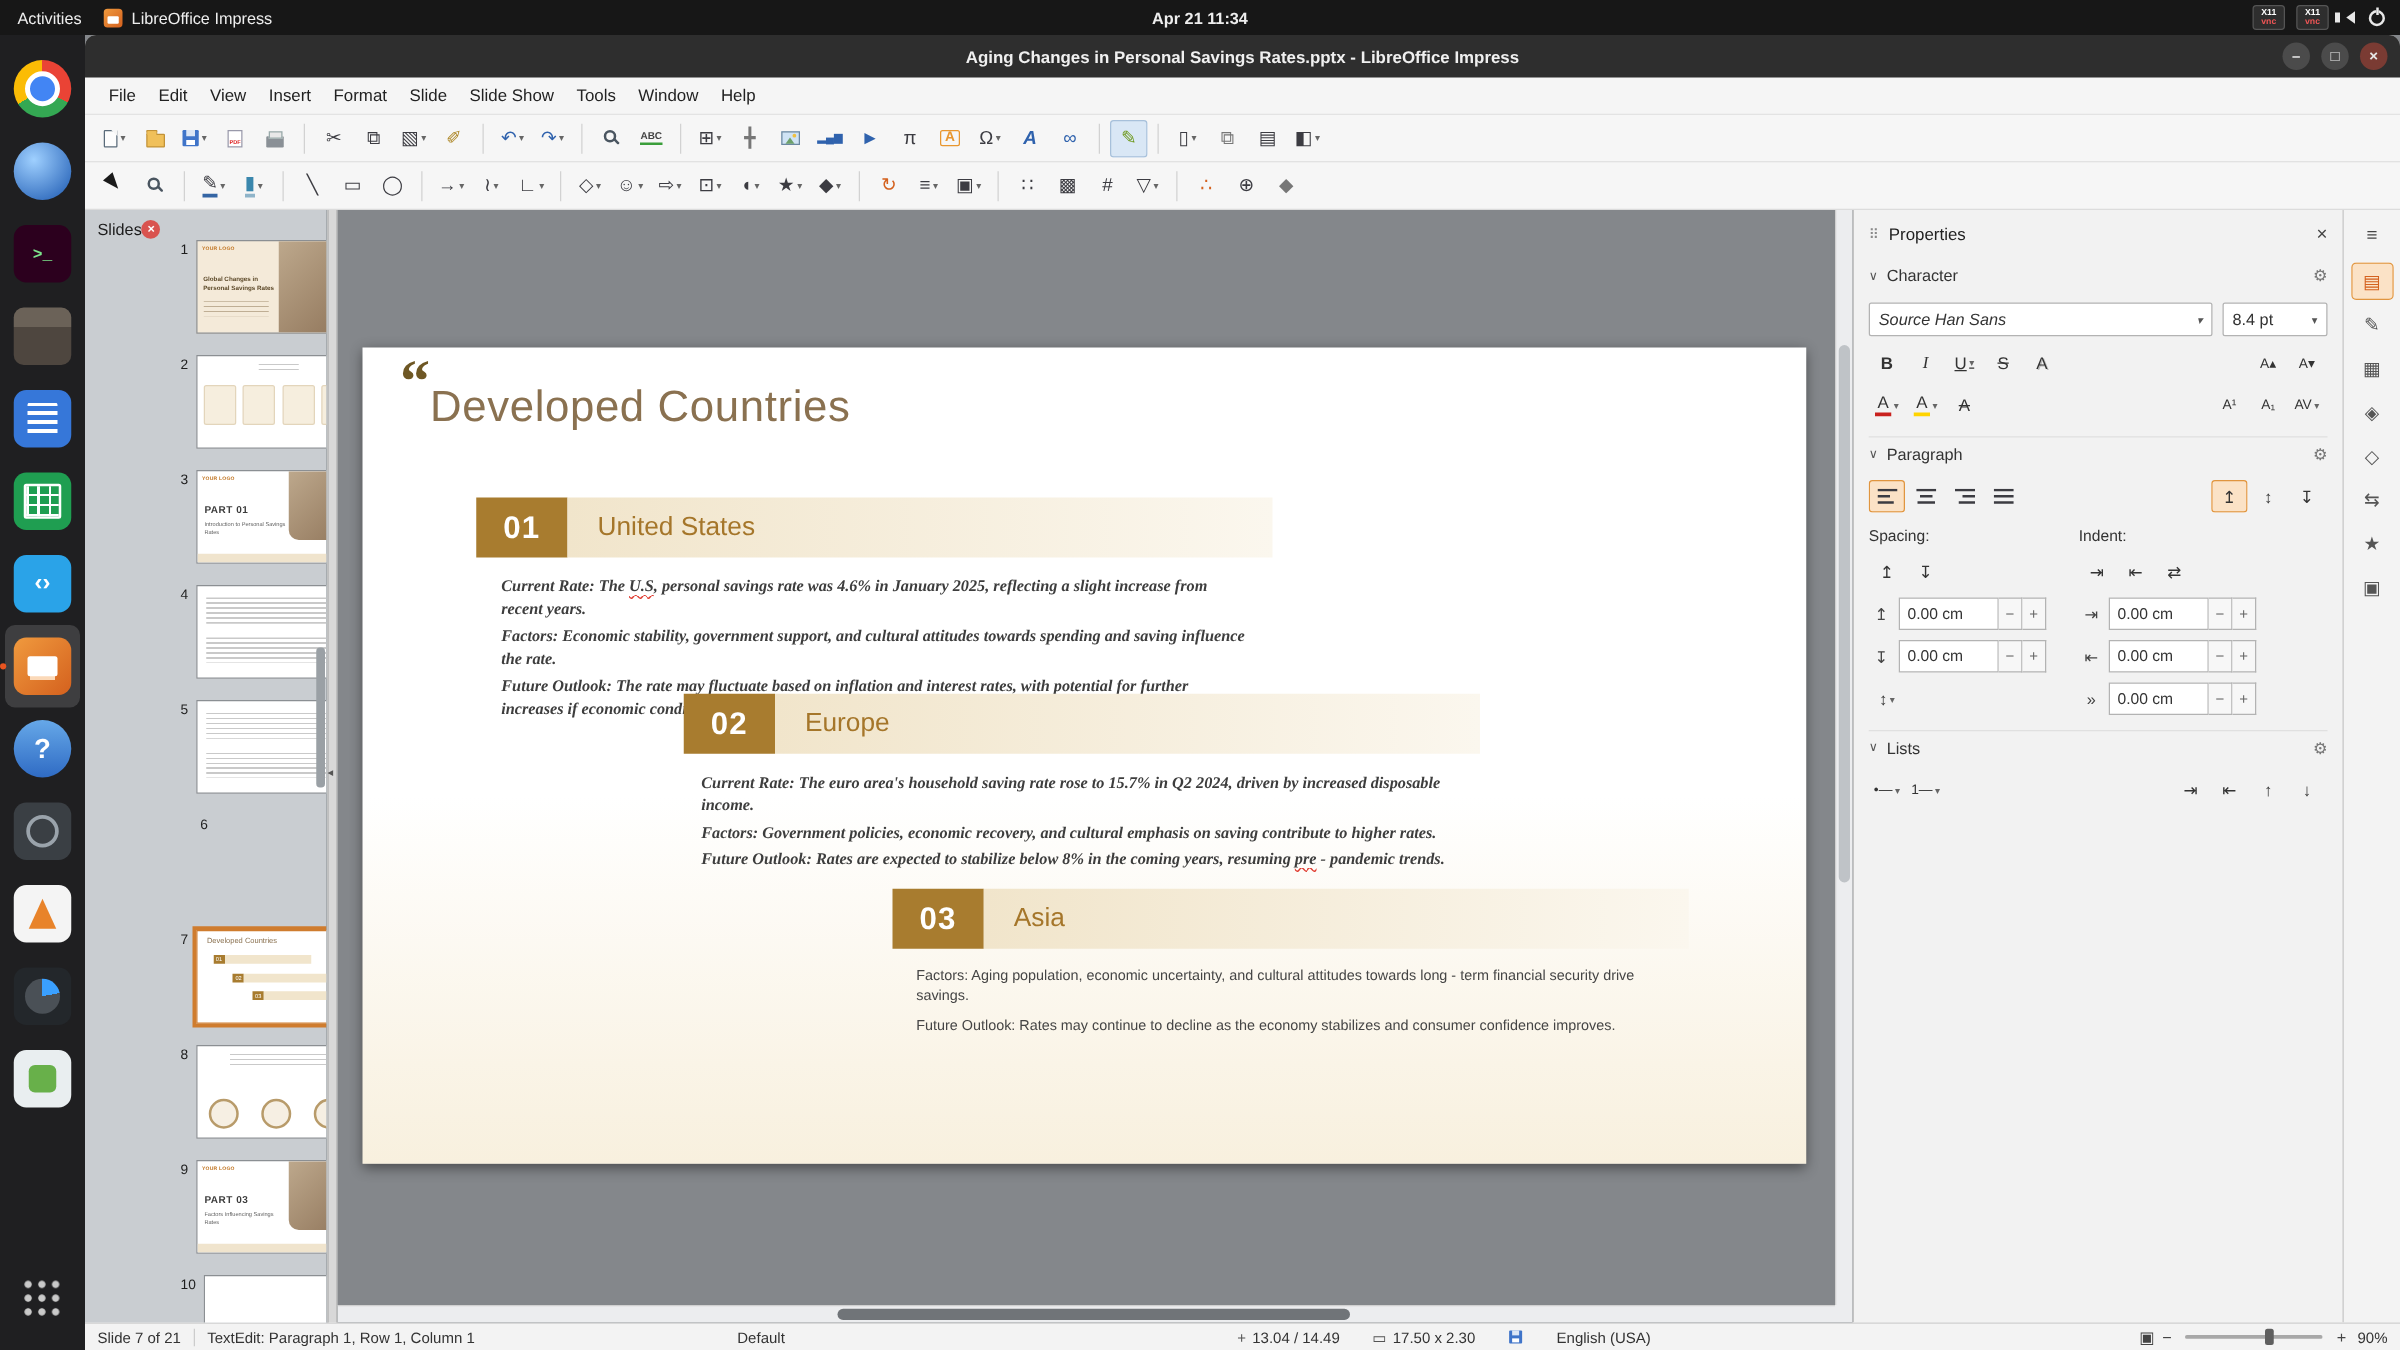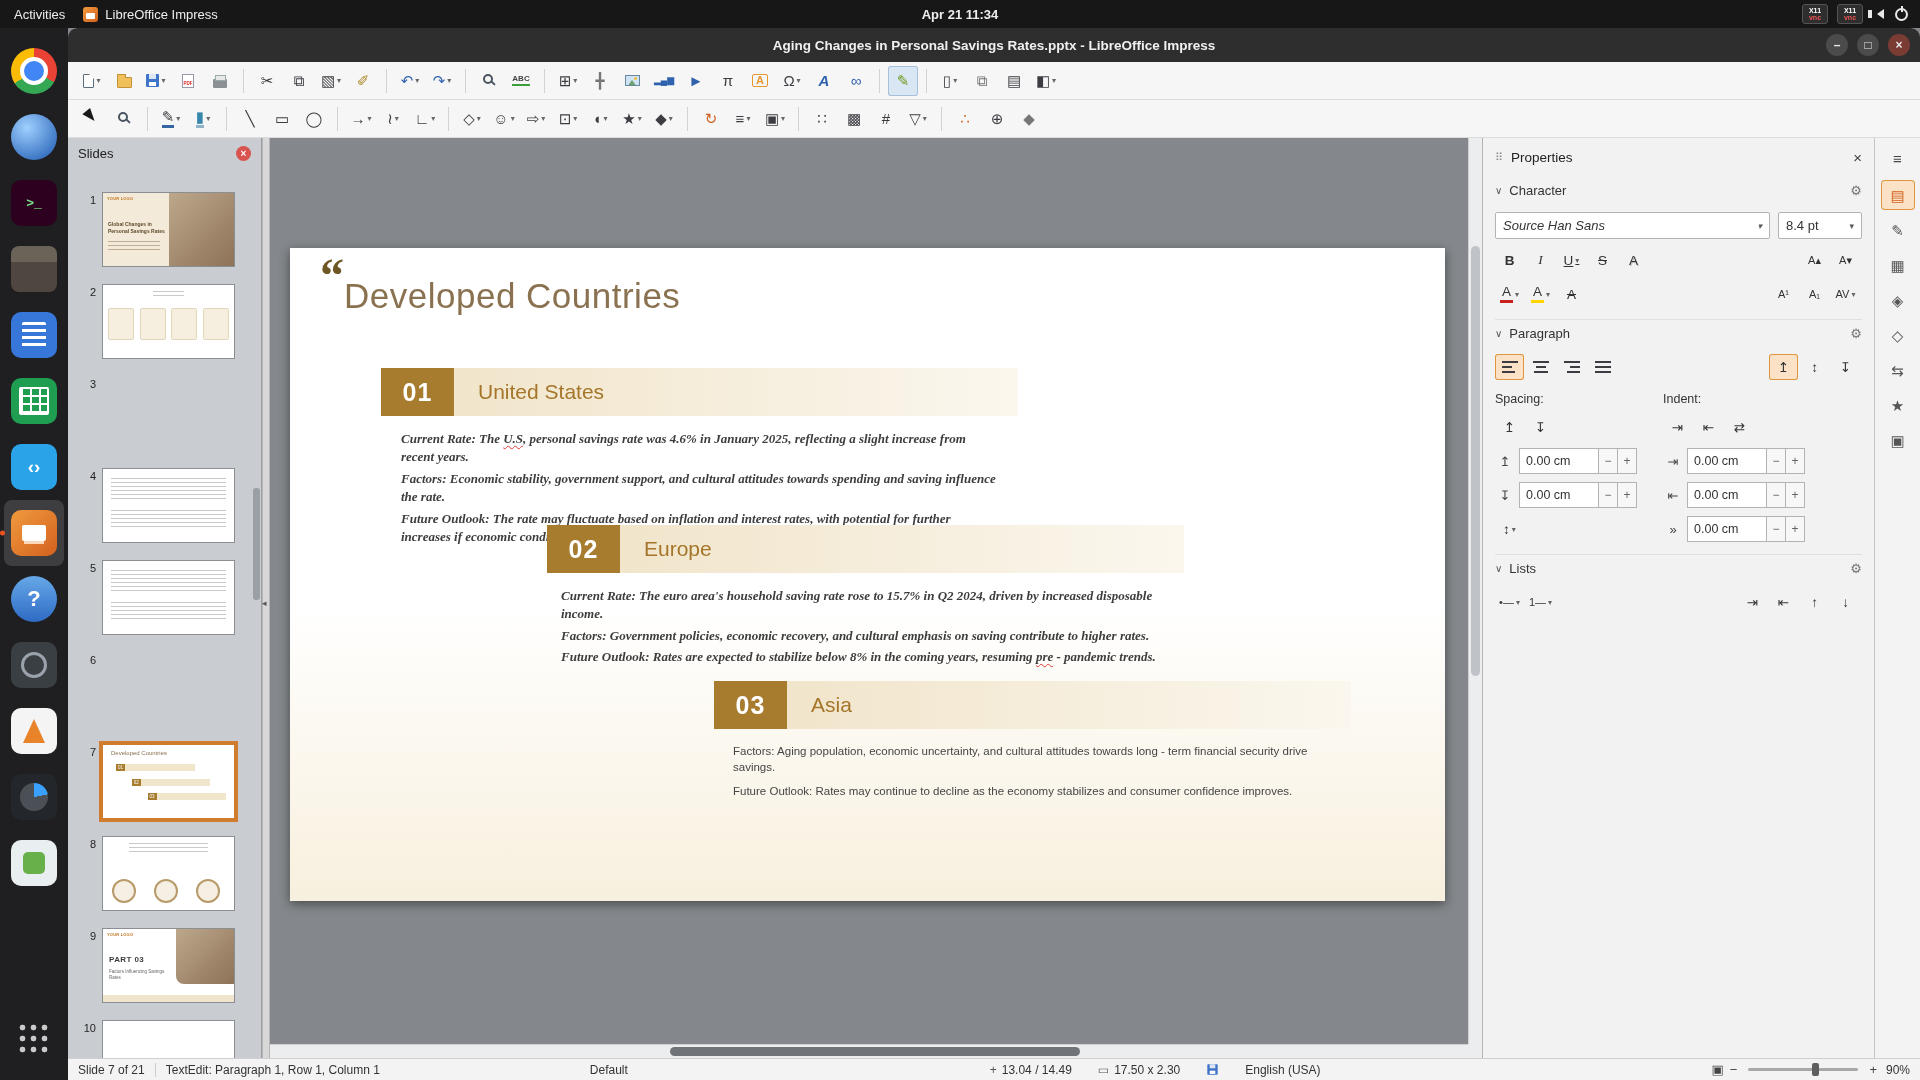--- a/index.html
+++ b/index.html
@@ -90,21 +90,21 @@
   .ci-print::before{content:"";position:absolute;left:2px;top:-4px;width:9px;height:4px;background:#e8e8e8;border:1px solid #9aa}
   .ci-mag{width:10px;height:10px;border:2px solid #4a5560;border-radius:50%;margin:-2px 3px 2px 0}
   .ci-mag::after{content:"";position:absolute;width:2px;height:6px;background:#4a5560;right:-3px;bottom:-4px;transform:rotate(-45deg);border-radius:1px}
   .ci-img{width:15px;height:11px;background:#cfe3f5;border:1px solid #6b87a0;overflow:hidden}
   .ci-img::before{content:"";position:absolute;left:1px;bottom:-2px;border-left:5px solid transparent;border-right:5px solid transparent;border-bottom:7px solid #6da06b}
   .ci-img::after{content:"";position:absolute;right:2px;top:1px;width:3px;height:3px;border-radius:50%;background:#f0c040}
   .ci-cursor{width:0;height:0;border:5px solid transparent;border-top:13px solid #1a1a1a;transform:rotate(-40deg);margin-top:-2px}
   
   .content{flex:1;display:flex;min-height:0}
   
-  .slides-panel{width:194px;background:#c9cdd1;border-right:1px solid #9aa0a4;display:flex;flex-direction:column;position:relative;flex:0 0 auto}
+  .slides-panel{width:194px;background:#c9cdd1;border-right:1px solid #9aa0a4;display:flex;flex-direction:row;position:relative;flex:0 0 auto}
   .sp-head{height:30px;display:flex;align-items:center;padding:0 10px;font-size:13px;color:#1c1c1c;flex:0 0 auto}
   .sp-close{margin-left:auto;width:15px;height:15px;border-radius:50%;background:#d9534f;color:#fff;font-size:10px;display:flex;align-items:center;justify-content:center;font-weight:bold}
   .slide-list{flex:1;overflow:hidden;padding-top:24px}
   .thumb-row{display:flex;margin:0 0 16px 6px;height:76px}
   .thumb-num{width:22px;text-align:right;margin-right:6px;font-size:11px;color:#1e1e1e;padding-top:2px}
   .thumb{width:133px;height:75px;background:#fff;border:1px solid #8b8f93;position:relative;overflow:hidden;flex:0 0 auto}
   .thumb-sel{outline:3px solid #cf7c2e;border-color:#cf7c2e}
   .th-logo{position:absolute;left:4px;top:3px;font-size:4px;color:#c0731f;font-weight:bold;letter-spacing:.2px}
   .kind-title{background:#f4ead9}
   .th-photo-right{position:absolute;right:0;top:0;width:50%;height:100%;background:linear-gradient(135deg,#bda88c,#8d7257)}
@@ -283,20 +283,32 @@
 
     <div class="titlebar">
       <span>Aging Changes in Personal Savings Rates.pptx - LibreOffice Impress</span>
       <span class="win-controls">
         <span class="wc">–</span>
         <span class="wc">□</span>
         <span class="wc wc-close">×</span>
       </span>
     </div>
 
+    <div class="menubar">
+        <span class="menu-item">File</span>
+        <span class="menu-item">Edit</span>
+        <span class="menu-item">View</span>
+        <span class="menu-item">Insert</span>
+        <span class="menu-item">Format</span>
+        <span class="menu-item">Slide</span>
+        <span class="menu-item">Slide Show</span>
+        <span class="menu-item">Tools</span>
+        <span class="menu-item">Window</span>
+        <span class="menu-item">Help</span>
+      </div>
 
     <div class="toolbar">
         <span class="tb">
           <i class="ci ci-doc"></i>
           <i class="tcaret">▾</i>
         </span>
         <span class="tb">
           <i class="ci ci-folder"></i>
         </span>
         <span class="tb">
@@ -520,20 +532,26 @@
               <div class="thumb kind-grid">
                 <div class="th-hdr th-fl"></div>
                 <div class="th-box th-box-0"></div>
                 <div class="th-box th-box-1"></div>
                 <div class="th-box th-box-2"></div>
                 <div class="th-box th-box-3"></div>
               </div>
             </div>
             <div class="thumb-row">
               <span class="thumb-num">3</span>
+              <div class="thumb kind-part">
+                <div class="th-logo">YOUR LOGO</div>
+                <div class="th-photo-part"></div>
+                <div class="th-part">PART 01</div>
+                <div class="th-pt">Introduction to Personal Savings Rates</div>
+              </div>
             </div>
             <div class="thumb-row">
               <span class="thumb-num">4</span>
               <div class="thumb kind-text">
                 <div class="th-fl th-fl-b"></div>
                 <div class="th-fl th-fl-c"></div>
               </div>
             </div>
             <div class="thumb-row">
               <span class="thumb-num">5</span>

